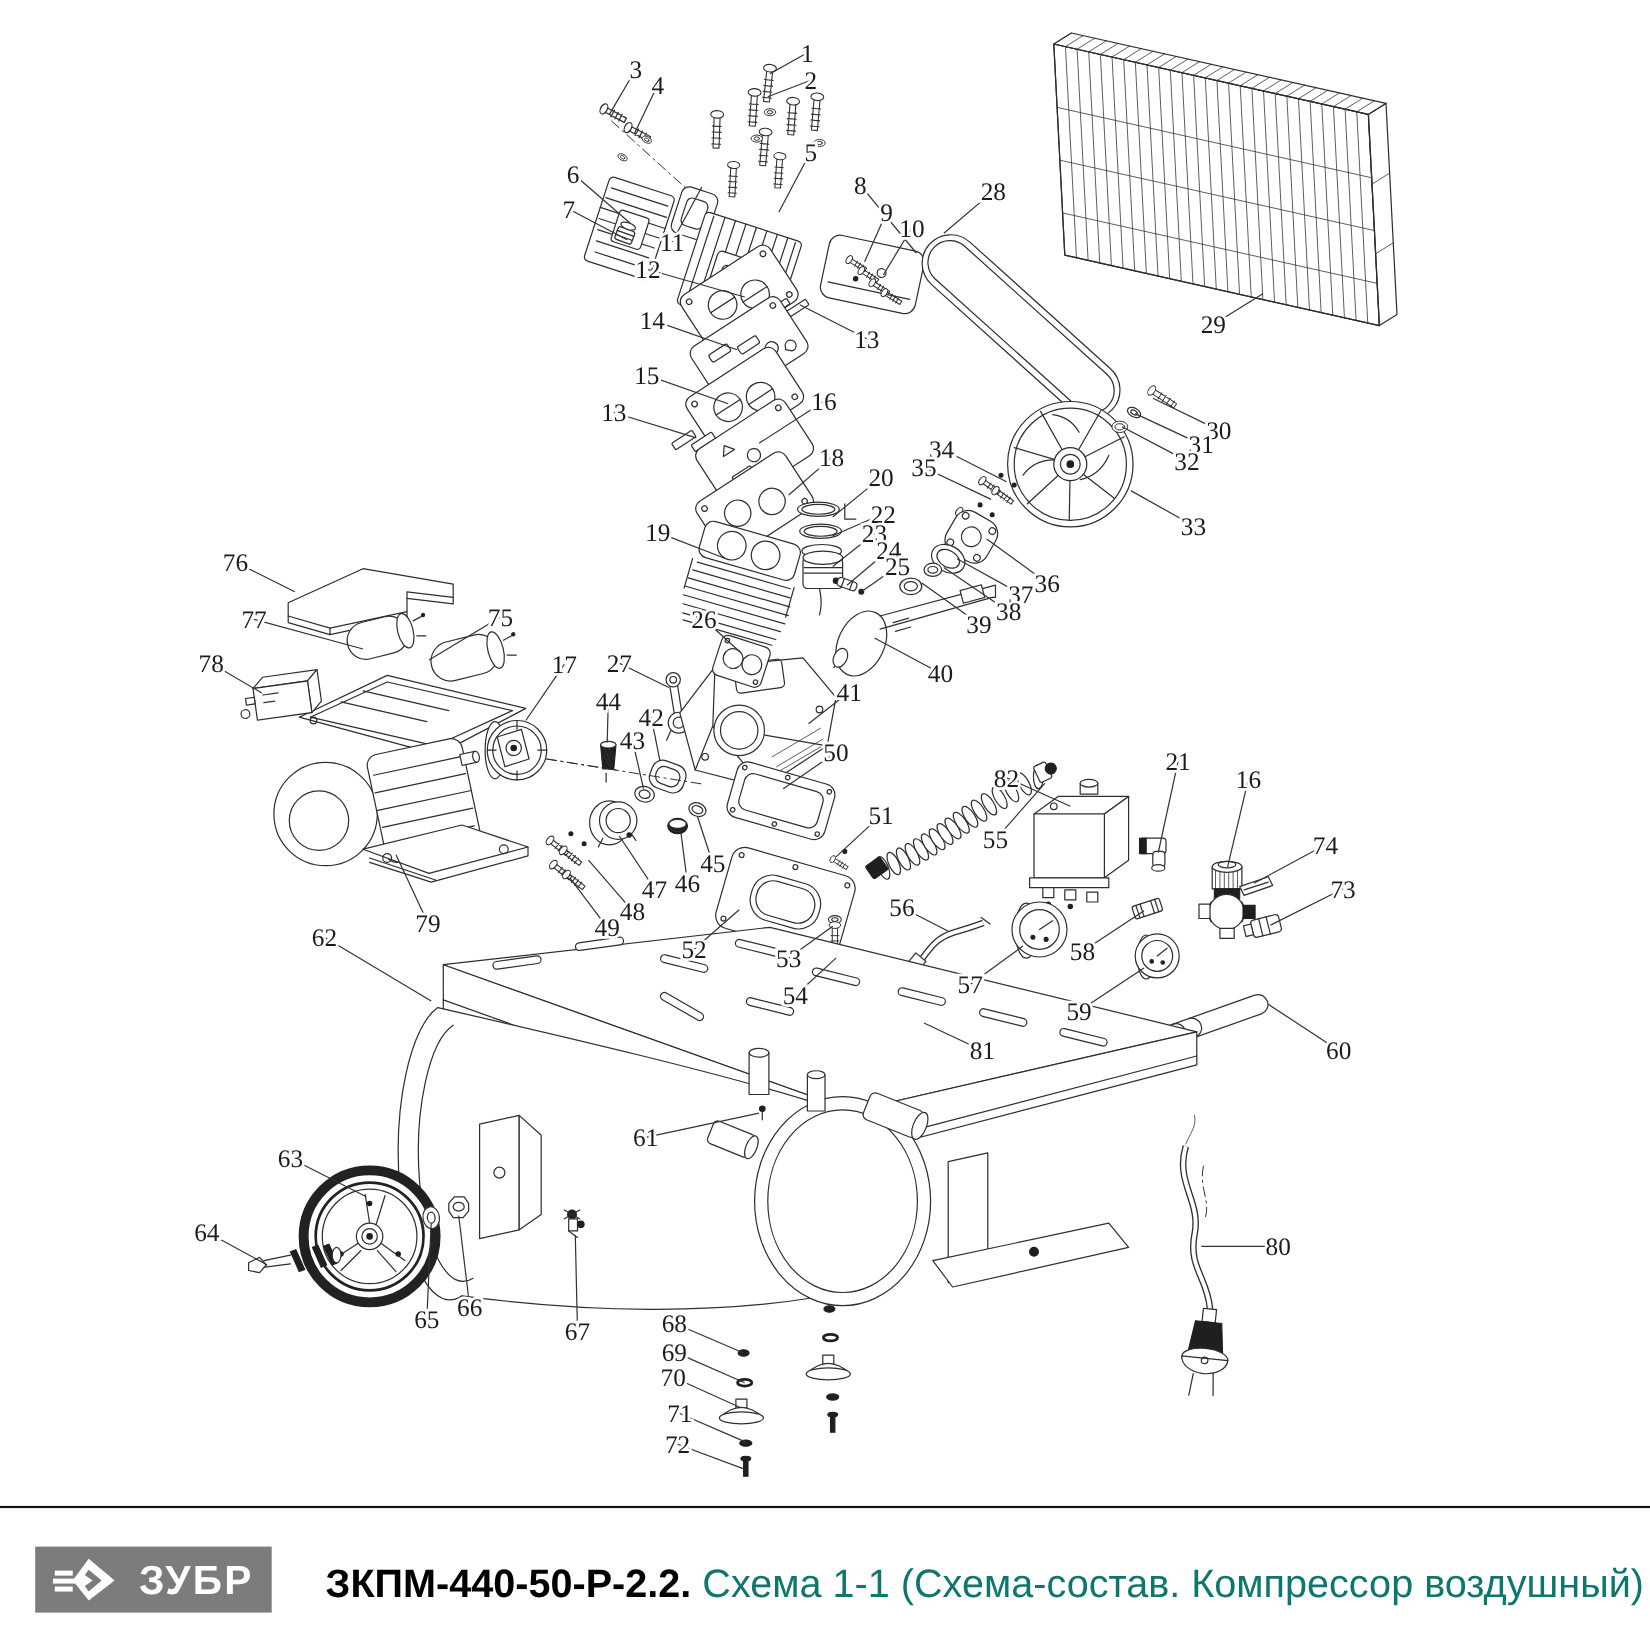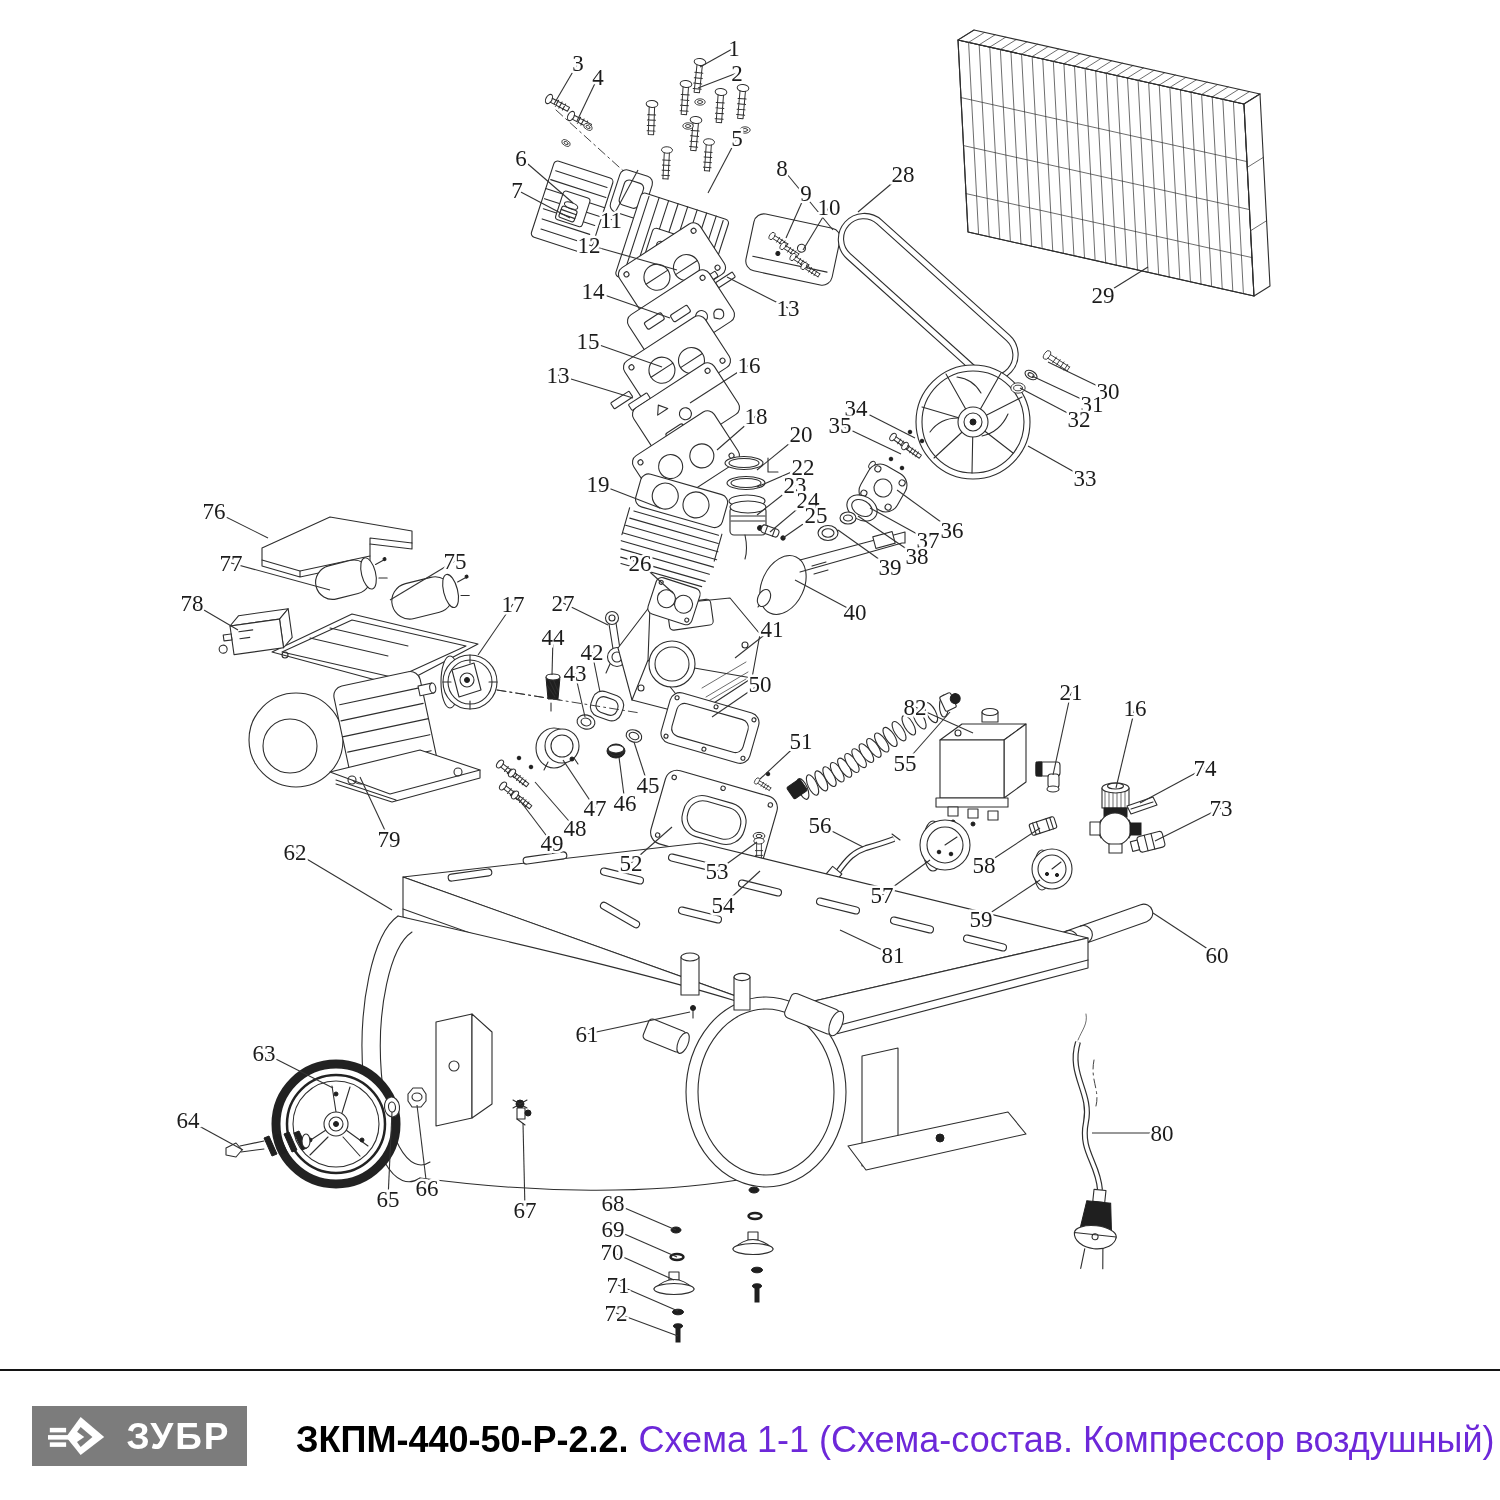--- a/index.html
+++ b/index.html
@@ -18,21 +18,21 @@
   .tube{fill:none;stroke:#2e2e2e;stroke-width:6;}
   .tube2{fill:none;stroke:#ffffff;stroke-width:3.6;}
   
   .footer-line{position:absolute;left:0;top:1369px;width:1500px;height:2px;background:#141414;}
   .logo{position:absolute;left:32px;top:1406px;width:215px;height:60px;display:flex;
         align-items:center;justify-content:center;gap:20px;}
   .logo-text{color:#fff;font-weight:bold;font-size:37px;letter-spacing:2px;line-height:1;}
   .doc-title{position:absolute;left:296px;top:1420px;height:40px;white-space:nowrap;
              font-size:36px;color:#000;line-height:40px;}
   .doc-title .b{font-weight:bold;text-align:center;}
-  .doc-title .r{font-weight:normal;color:#6d28d9;}
+  .doc-title .r{font-weight:normal;color:#0f766e;}
 </style>
 </head>
 <body>
 
 <div class="stage">
 <svg class="diagram" width="1500" height="1370" viewBox="0 0 1500 1370">
   <defs>
     <g id="g-bolt">
       <ellipse cx="0" cy="0" rx="6.5" ry="3.8" class="fw"></ellipse>
       <path class="ln" d="M-3,3.5 V34 M3,3.5 V34 M-3,34 h6 M-4.5,12 h9 M-4.5,18 h9 M-4.5,24 h9 M-4.5,30 h9"></path>

